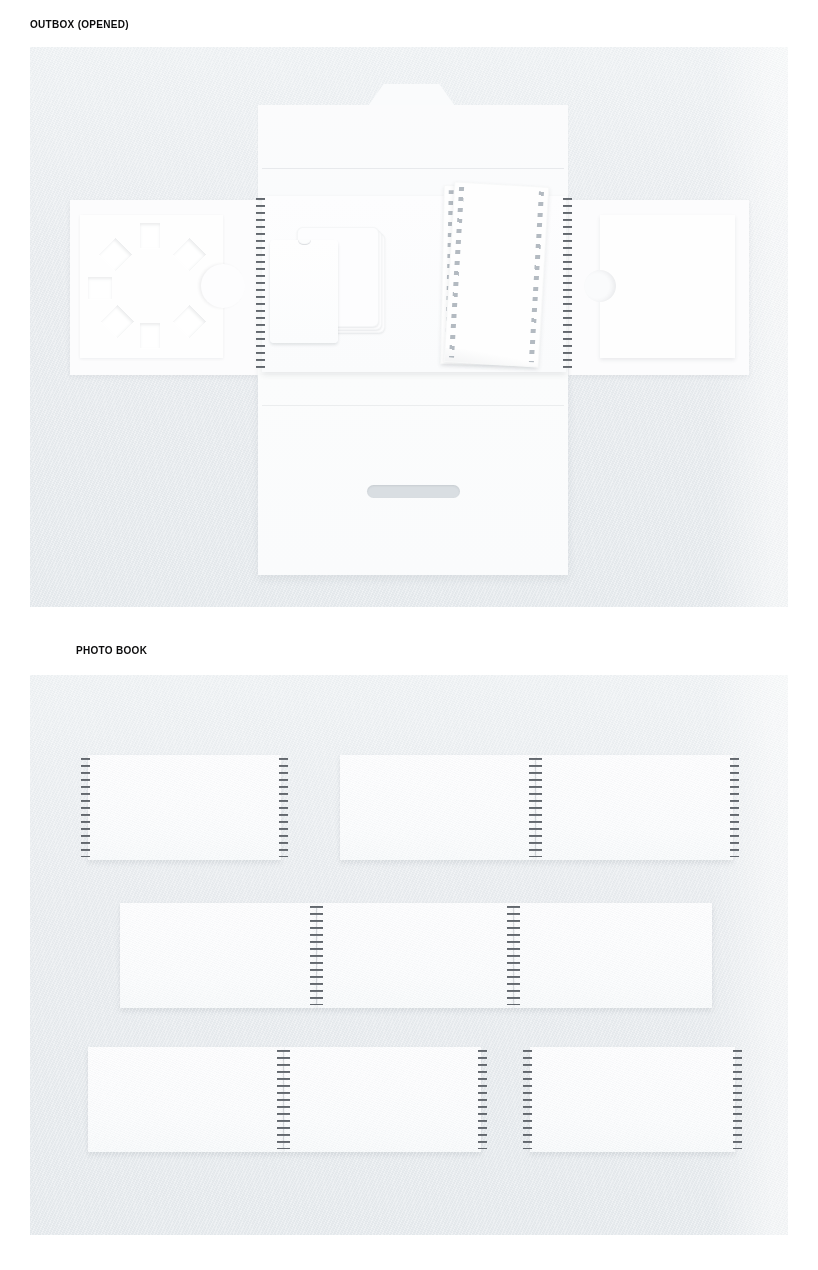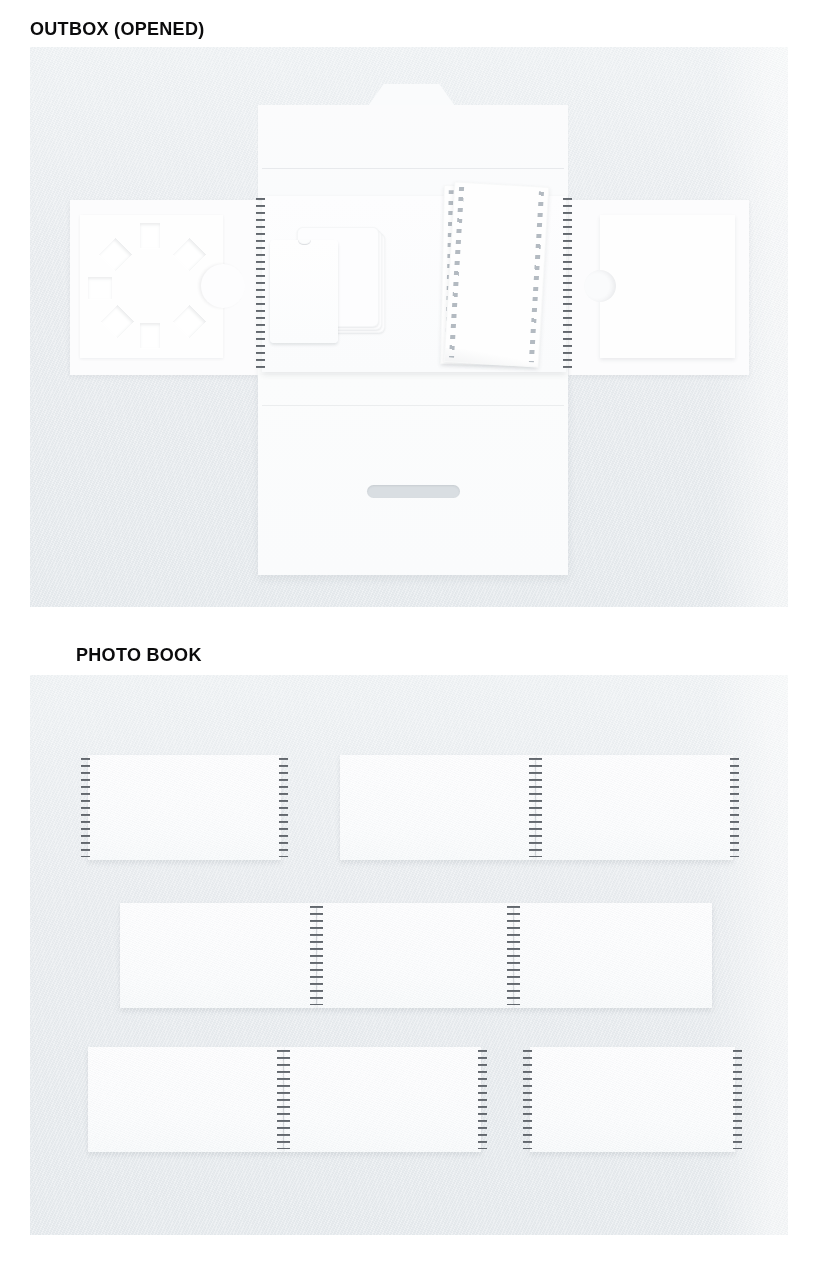--- a/index.html
+++ b/index.html
@@ -5,21 +5,21 @@
   html,body{margin:0;padding:0;}
   body{
     width:818px;height:1270px;position:relative;
     background:var(--canvas,#ffffff);
     font-family:"Liberation Sans","DejaVu Sans",sans-serif;
     color:var(--text,#0b0b0c);
     overflow:hidden;
   }
   .title{
     position:absolute;left:30px;margin:0;
-    font-size:18px;font-weight:700;letter-spacing:.3px;
+    font-size:10px;font-weight:700;letter-spacing:.3px;
     color:var(--text,#0b0b0c);
   }
   #title-outbox{top:19px;}
   #title-photobook{top:645px;padding-left:46px;}
 
   .panel{
     position:absolute;left:30px;width:758px;height:560px;
     background:
       linear-gradient(90deg, rgba(255,255,255,0) 90%, rgba(255,255,255,.55) 98%),
       linear-gradient(180deg,#f0f3f5 0%, #eaedf0 40%, var(--panel,#e7ebee) 100%);

